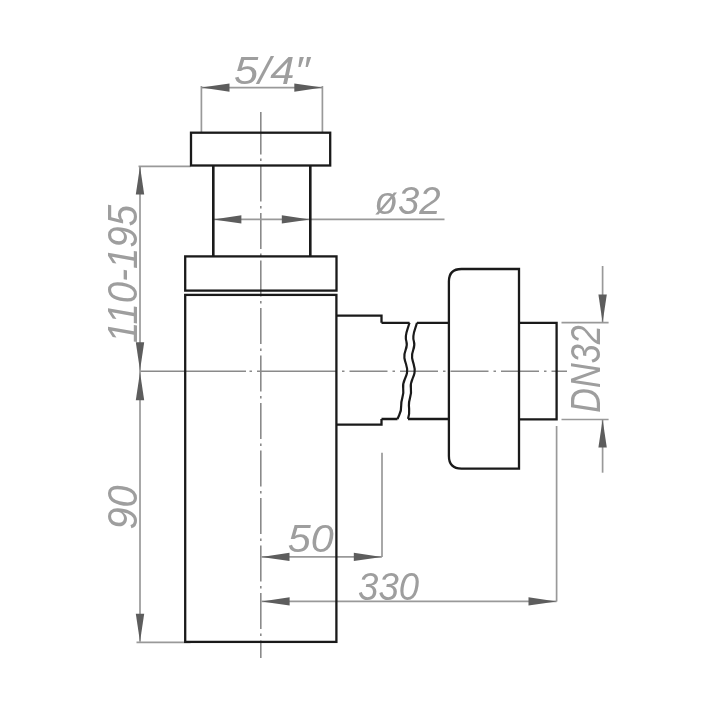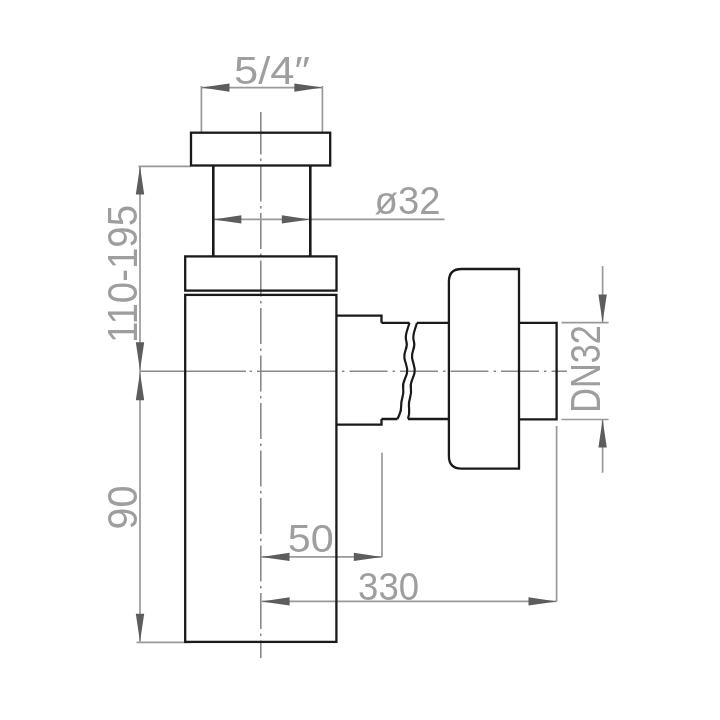--- a/index.html
+++ b/index.html
@@ -1,17 +1,17 @@
 <!DOCTYPE html>
 <html><head>
 <meta charset="utf-8">
 <style>
   html,body{margin:0;padding:0;background:#ffffff;}
   .page{position:relative;width:714px;height:720px;background:#7dd3fc;overflow:hidden;
-        font-family:"Liberation Sans", sans-serif;}
+        font-family:"Liberation Sans", sans-serif;font-style:italic;}
   svg{position:absolute;left:0;top:0;}
   text{font-family:"Liberation Sans", sans-serif;}
 </style>
 </head>
 <body>
 <div class="page">
 <svg width="720" height="720" viewBox="0 0 720 720" style="filter:blur(0.3px)">
 
   <rect x="0" y="0" width="720" height="720" fill="#ffffff"></rect>
 

